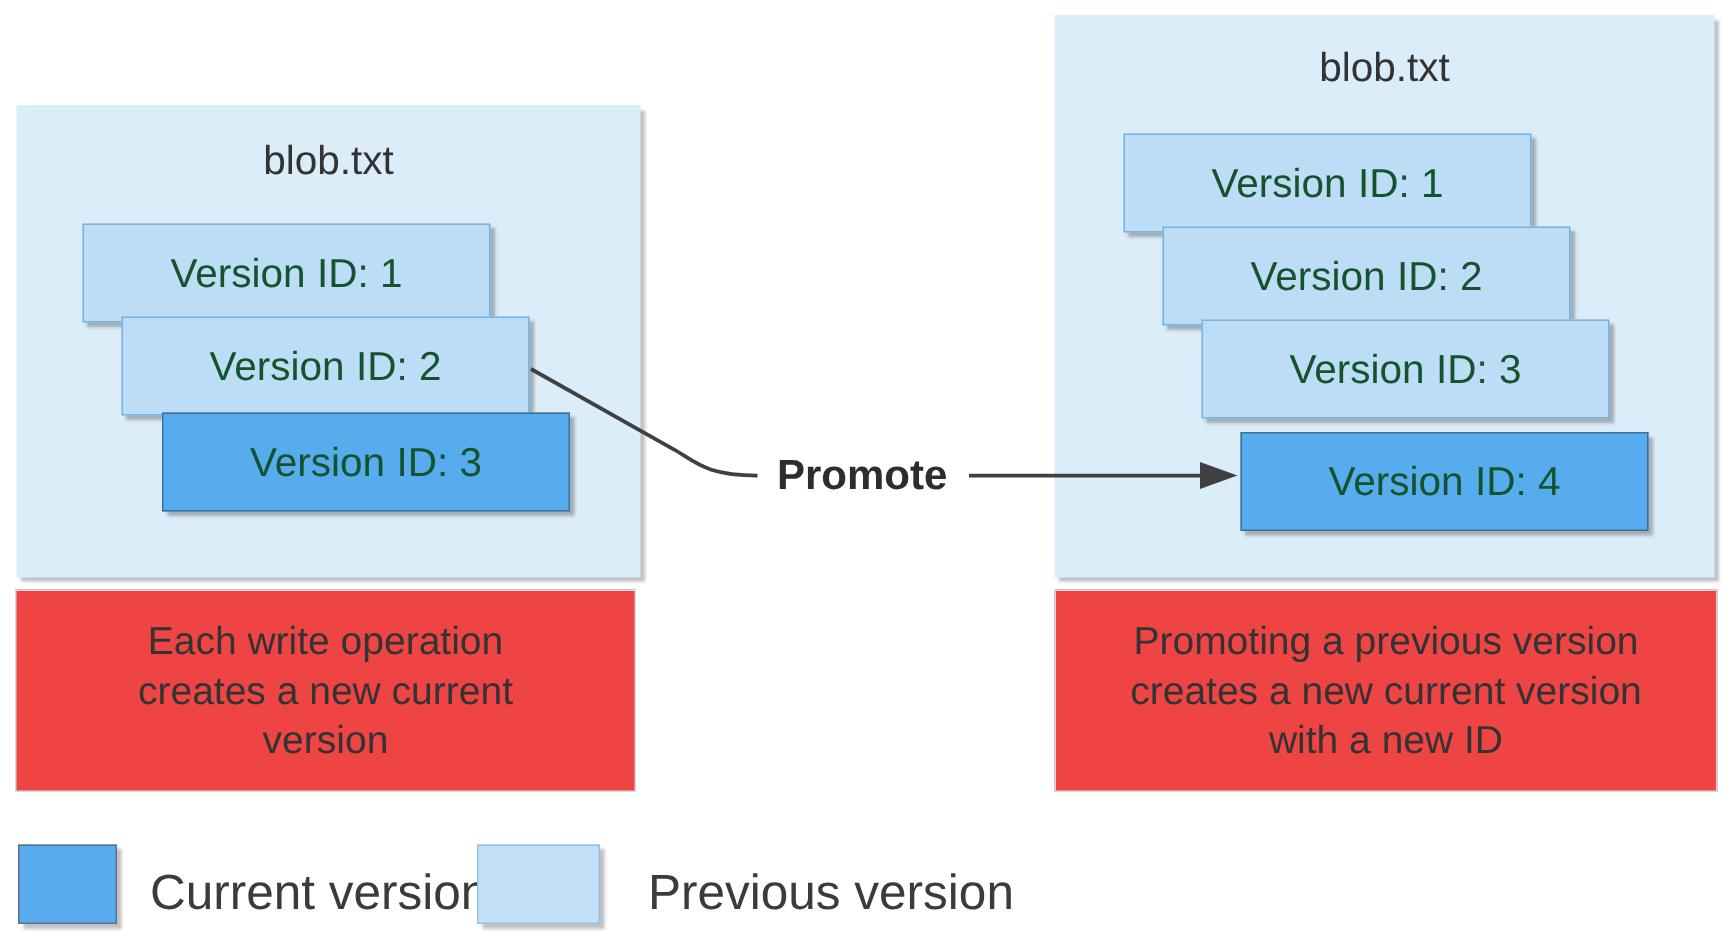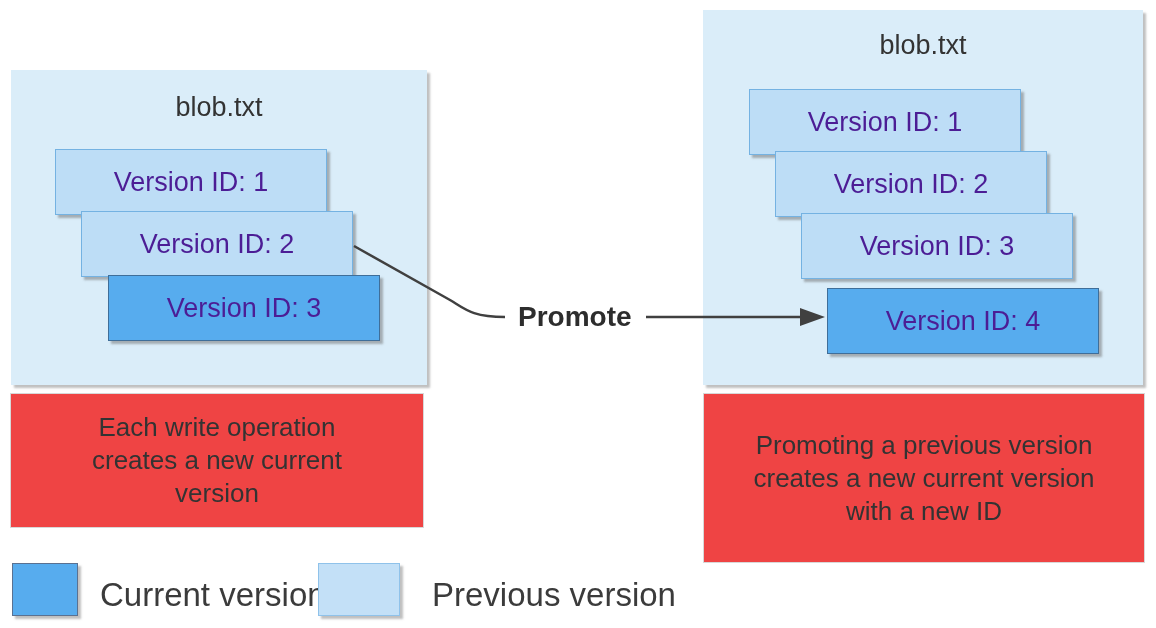--- a/index.html
+++ b/index.html
@@ -17,21 +17,21 @@
   }
   .panel-title{
     position:absolute;left:0;right:0;text-align:center;
     font-size:27px;color:#333333;
   }
 
   
   .vbox{
     position:absolute;width:272px;height:66px;
     display:flex;align-items:center;justify-content:center;
-    font-size:27px;color:#4c1d95;
+    font-size:27px;color:#14532d;
     background:#bdddf6;
     border:1px solid #74b2e2;
     box-shadow:3px 3px 2px rgba(110,110,110,0.5);
     box-sizing:border-box;
   }
   .vbox.current{
     background:#57acee;
     border:1px solid #3f6e99;
   }
 
@@ -108,21 +108,21 @@
 </svg>
 
 <div class="abs promote-label" style="left:518px;top:301px;">Promote</div>
 
 <div class="abs caption" style="left:10px;top:393px;width:414px;height:135px;">
   <span>Each write operation
 creates a new current
 version</span>
 </div>
 
-<div class="abs caption" style="left:703px;top:393px;width:442px;height:170px;">
+<div class="abs caption" style="left:703px;top:393px;width:442px;height:135px;">
   <span>Promoting a previous version
 creates a new current version
 with a new ID</span>
 </div>
 
 <div>
   <div class="legend-swatch current" style="left:12px;top:563px;"></div>
   <div class="legend-label" style="left:100px;top:576px;">Current version</div>
 
   <div class="legend-swatch previous" style="left:318px;top:563px;width:82px;"></div>

